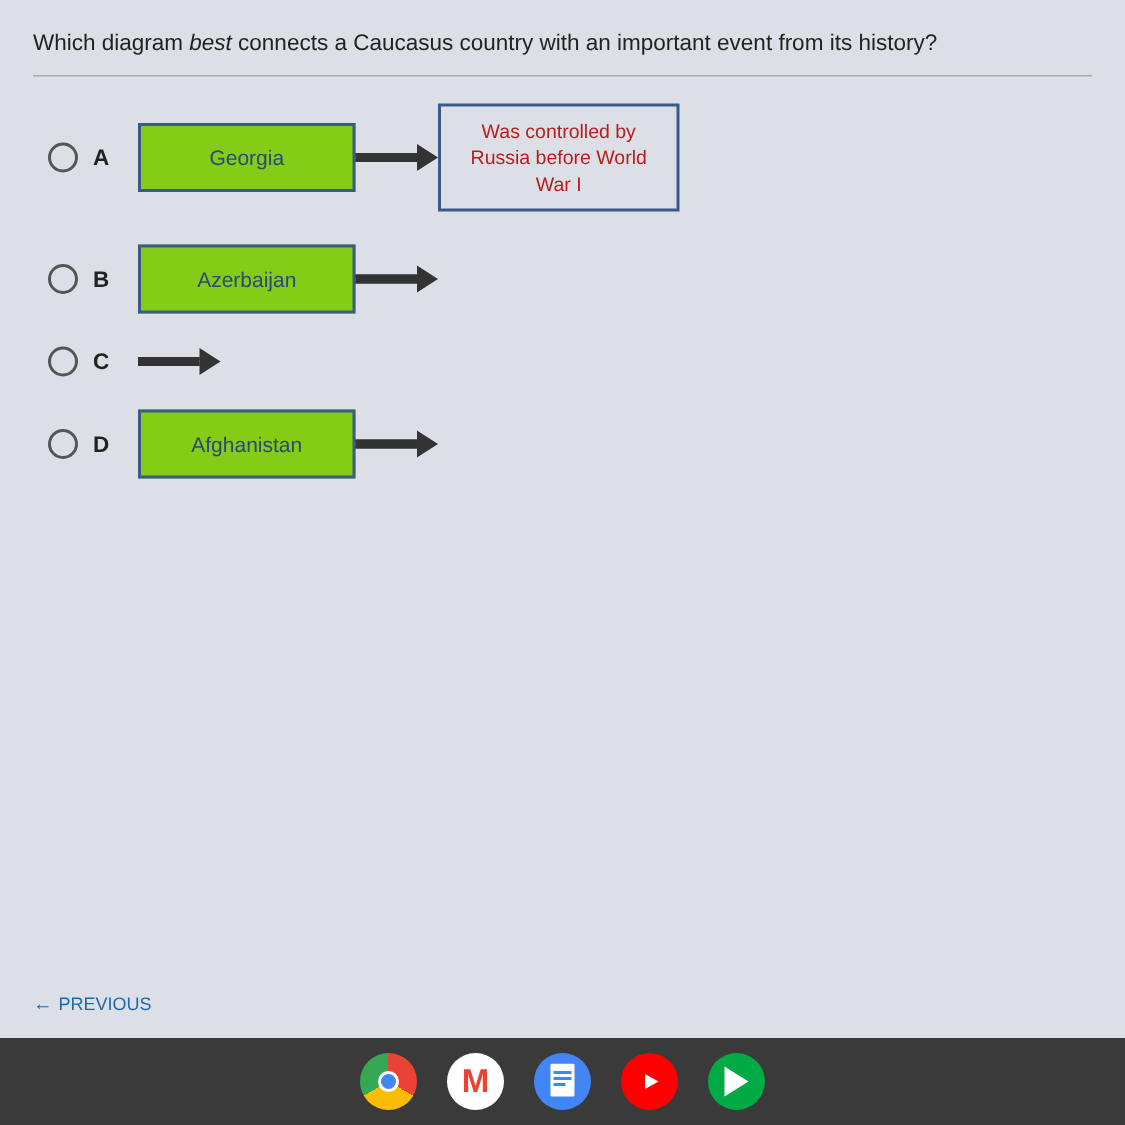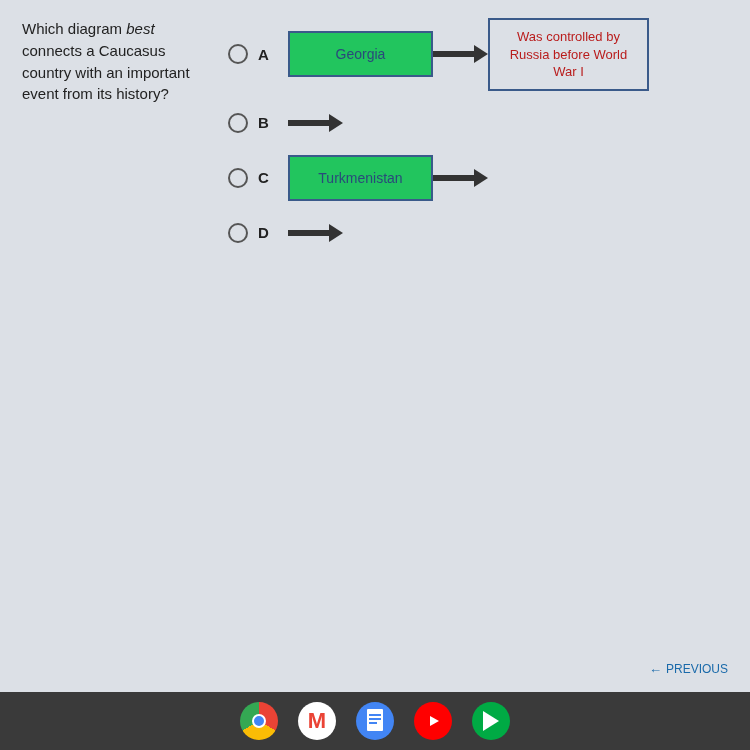--- a/index.html
+++ b/index.html
@@ -11,20 +11,21 @@
       font-family: Arial, sans-serif;
       overflow: hidden;
       display: flex;
       flex-direction: column;
     }
 
     .screen {
       flex: 1;
       background: #dce0e6;
       display: flex;
+      flex-direction: column;
       padding: 18px 22px 10px 22px;
       position: relative;
     }
 
     .question-text {
       font-size: 15px;
       color: #222;
       line-height: 1.45;
       margin-bottom: 10px;
     }
@@ -71,21 +72,21 @@
     }
 
     .diagram-pair {
       display: flex;
       align-items: center;
       gap: 0;
     }
 
     .country-box {
       border: 2px solid #3a5a8a;
-      background: #22c55e;
+      background: #84cc16;
       padding: 8px 16px;
       min-width: 145px;
       text-align: center;
       font-size: 14px;
       color: #2a4a7a;
       min-height: 46px;
       display: flex;
       align-items: center;
       justify-content: center;
     }
@@ -192,43 +193,44 @@
           <div class="arrow-head"></div>
         </div>
         <div class="event-box">Was controlled by Russia before World War I</div>
       </div>
     </div>
 
     <div class="option-row">
       <div class="radio-btn"></div>
       <span class="option-label">B</span>
       <div class="diagram-pair">
+        <div class="country-box">Azerbaijan</div>
         <div class="arrow-line">
           <div class="arrow-shaft"></div>
           <div class="arrow-head"></div>
         </div>
       </div>
     </div>
 
     <div class="option-row">
       <div class="radio-btn"></div>
       <span class="option-label">C</span>
       <div class="diagram-pair">
-        <div class="country-box">Turkmenistan</div>
         <div class="arrow-line">
           <div class="arrow-shaft"></div>
           <div class="arrow-head"></div>
         </div>
       </div>
     </div>
 
     <div class="option-row">
       <div class="radio-btn"></div>
       <span class="option-label">D</span>
       <div class="diagram-pair">
+        <div class="country-box">Afghanistan</div>
         <div class="arrow-line">
           <div class="arrow-shaft"></div>
           <div class="arrow-head"></div>
         </div>
       </div>
     </div>
 
   </div>
 
   <div class="previous-link">

